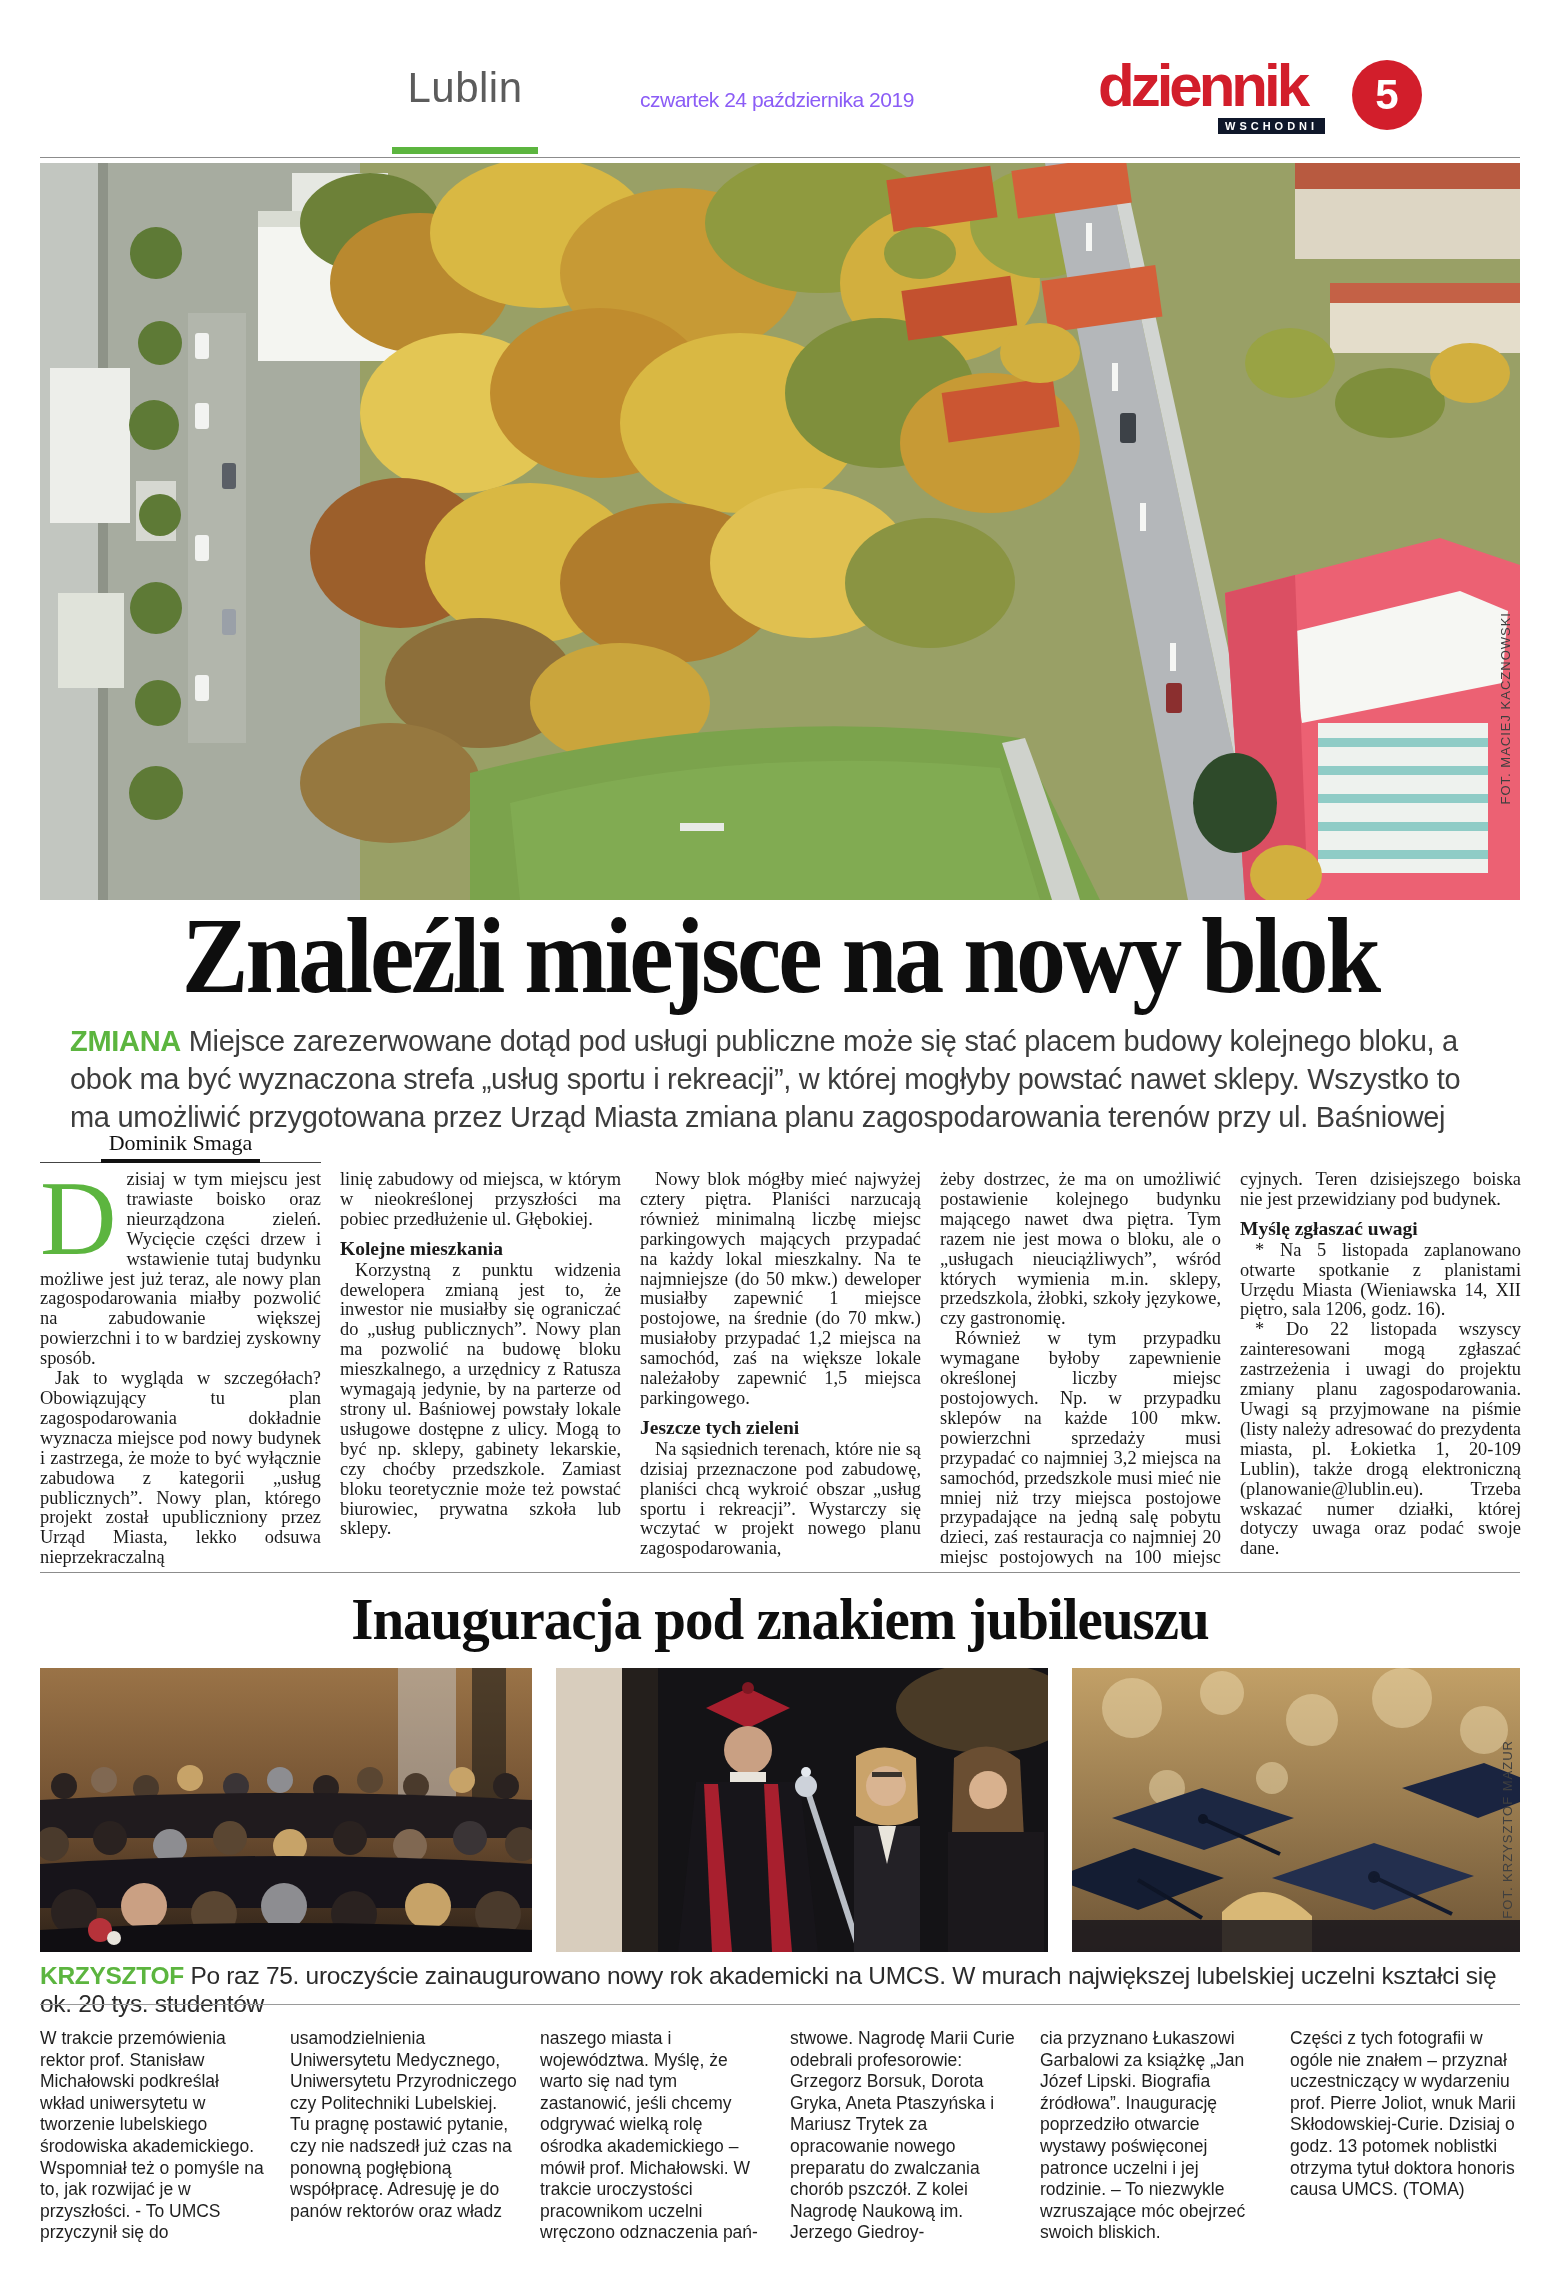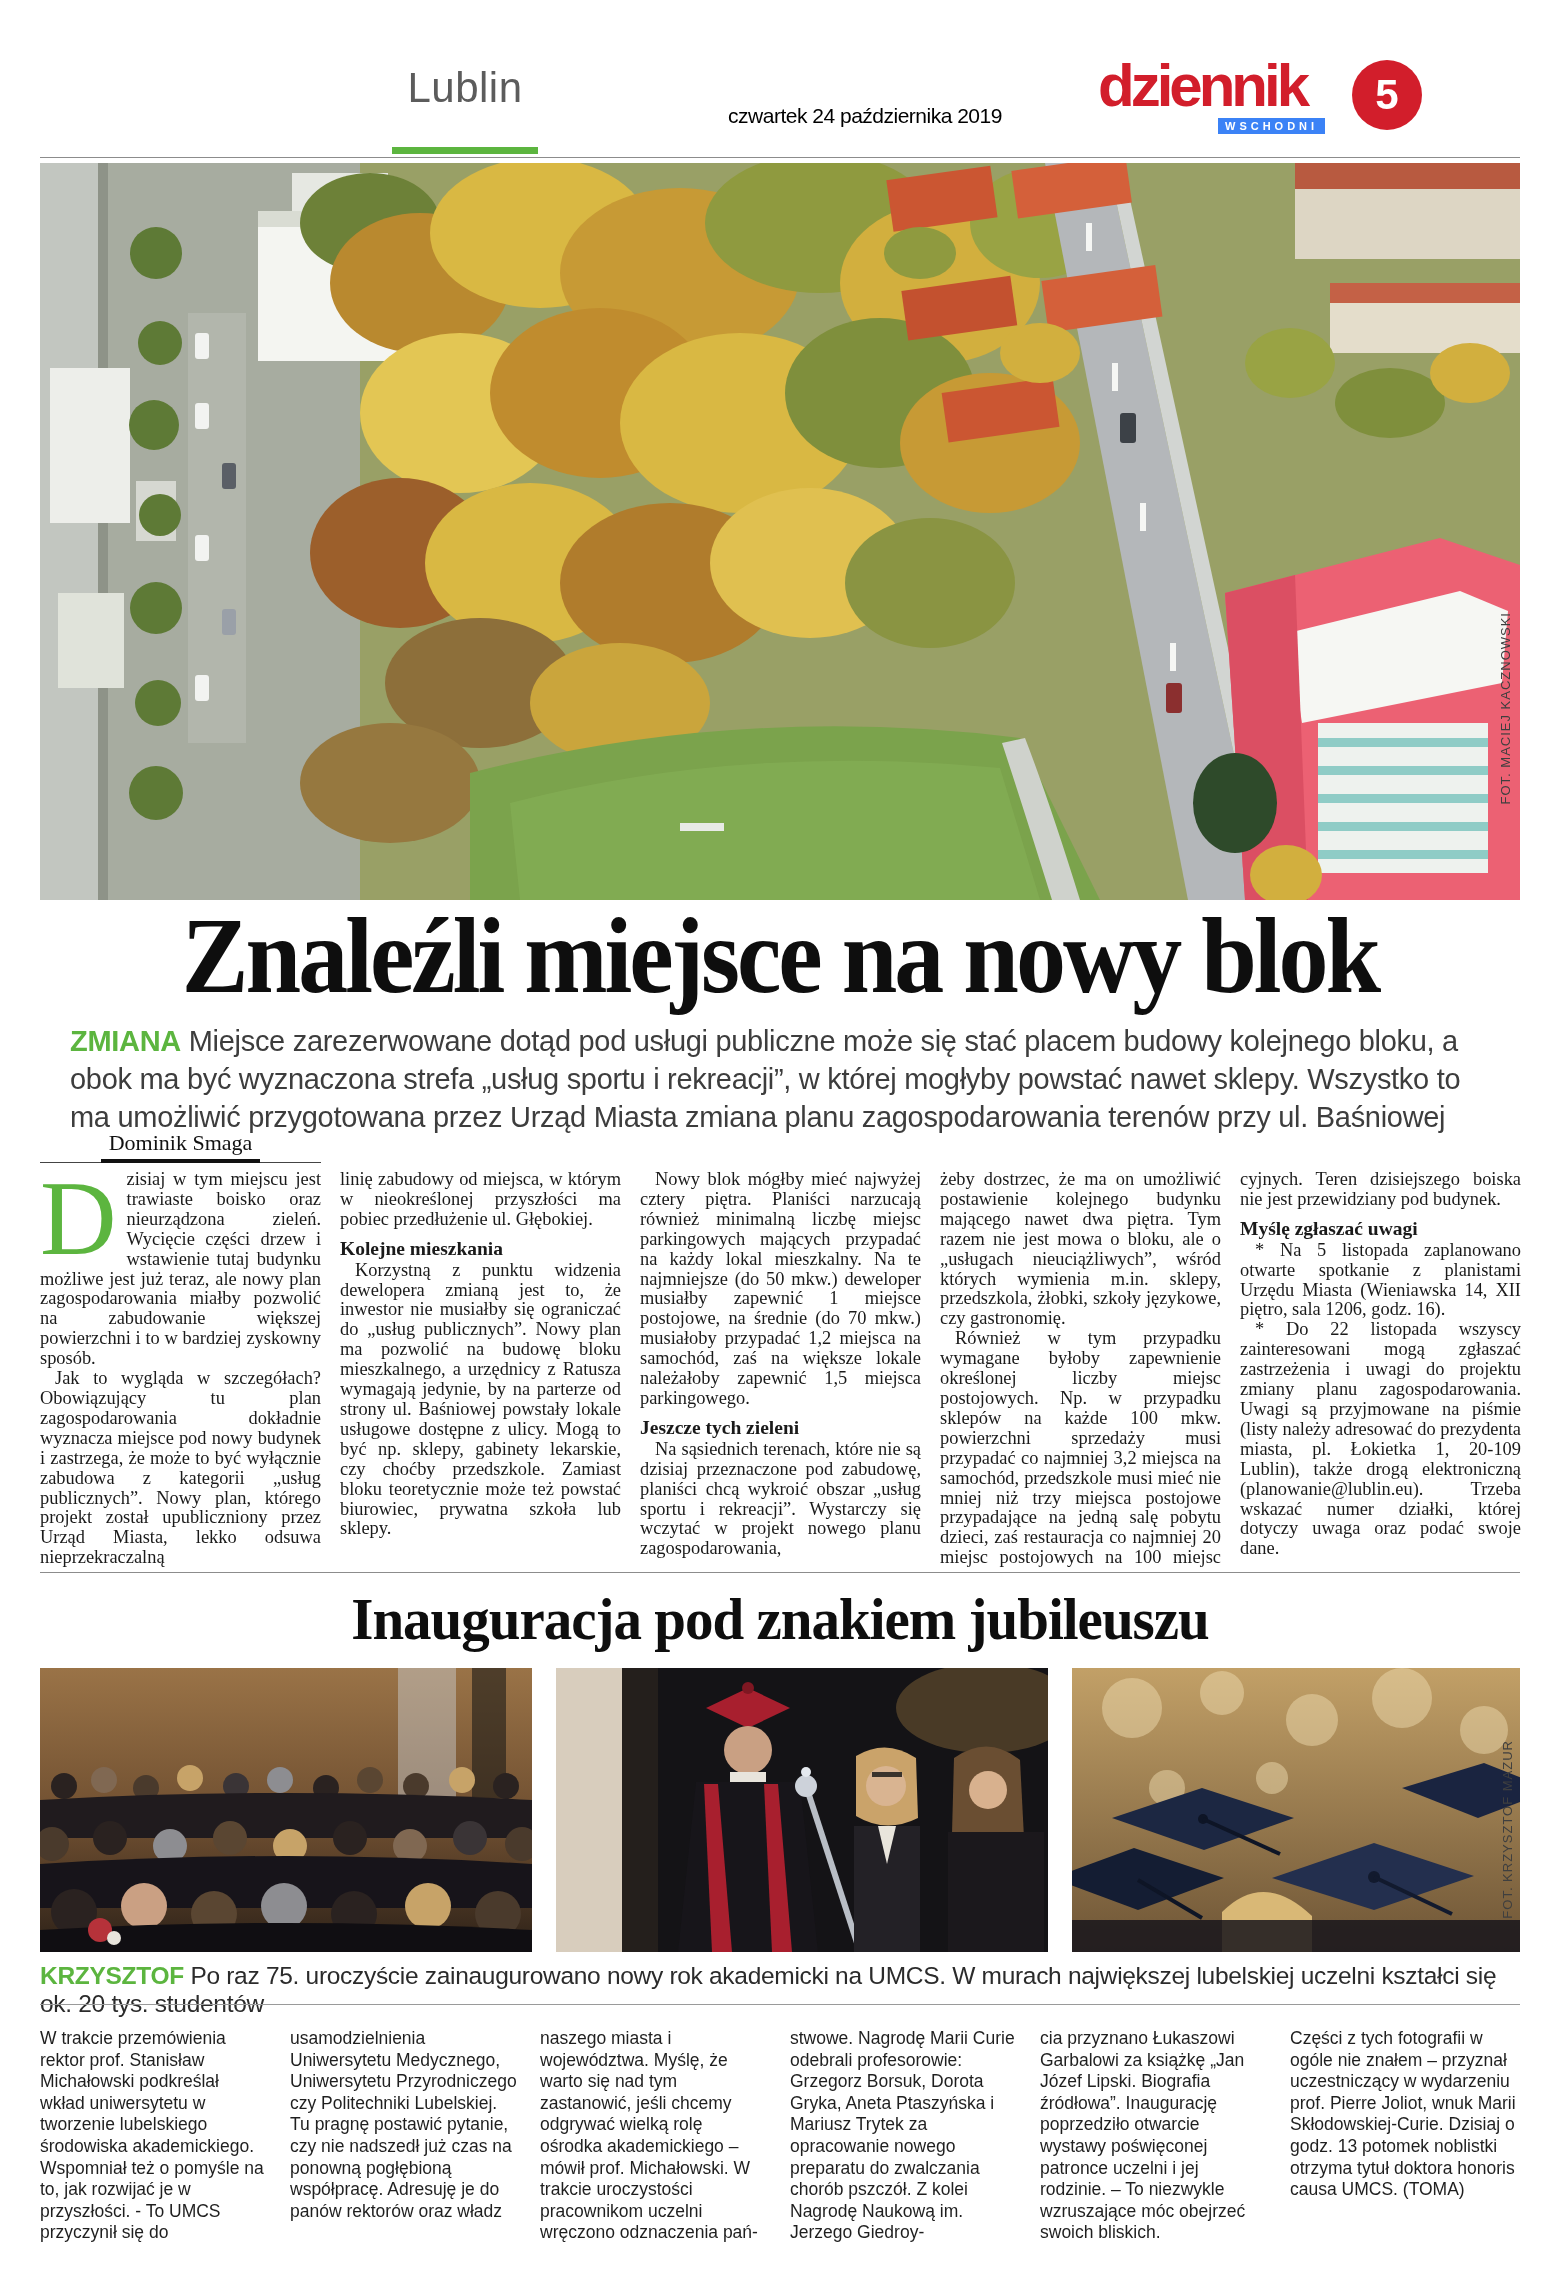--- a/index.html
+++ b/index.html
@@ -7,24 +7,24 @@
   .page{position:relative;width:1558px;height:2281px;background:#ffffff;margin:0 auto;overflow:hidden;
         font-family:"Liberation Serif",serif;color:#1a1a1a;}
   .abs{position:absolute;}
   .sans{font-family:"Liberation Sans",sans-serif;}
 
   
   .sec-title{left:378px;top:64px;width:174px;text-align:center;font-size:42px;font-weight:400;color:#5c5c5c;
              font-family:"Liberation Sans",sans-serif;letter-spacing:0.5px;}
   .sec-underline{left:392px;top:147px;width:146px;height:7px;background:#5cb53f;}
   .header-rule{left:40px;top:157px;width:1480px;height:1px;background:#8c8c8c;}
-  .date{left:640px;top:104px;width:450px;text-align:center;font-size:21px;color:#000000;letter-spacing:-0.5px;}
+  .date{left:640px;top:88px;width:450px;text-align:left;font-size:21px;color:#8b5cf6;letter-spacing:-0.5px;}
   .brand{left:1098px;top:56px;width:252px;text-align:left;font-size:60px;font-weight:800;color:#d21e2b;
          letter-spacing:-4px;line-height:1;}
-  .brand-badge{left:1218px;top:118px;background:#3b82f6;color:#fff;font-size:11px;letter-spacing:4px;
+  .brand-badge{left:1218px;top:118px;background:#0f172a;color:#fff;font-size:11px;letter-spacing:4px;
                padding:2px 7px;font-weight:bold;}
   .pagenum{left:1352px;top:60px;width:70px;height:70px;border-radius:50%;background:#d21e2b;color:#fff;
            font-size:42px;font-weight:bold;line-height:70px;text-align:center;}
 
   
   .main-photo{left:40px;top:163px;width:1480px;height:737px;overflow:hidden;}
   .vcredit{writing-mode:vertical-rl;transform:rotate(180deg);font-size:13px;color:#3f3f3f;
            letter-spacing:1px;font-family:"Liberation Sans",sans-serif;}
   .credit-main{left:1498px;top:612px;}
   .credit-second{left:1500px;top:1740px;}

